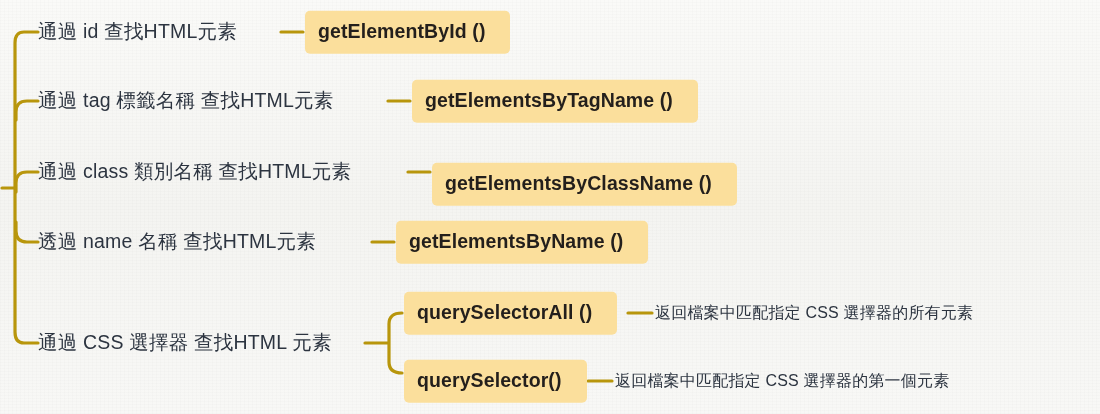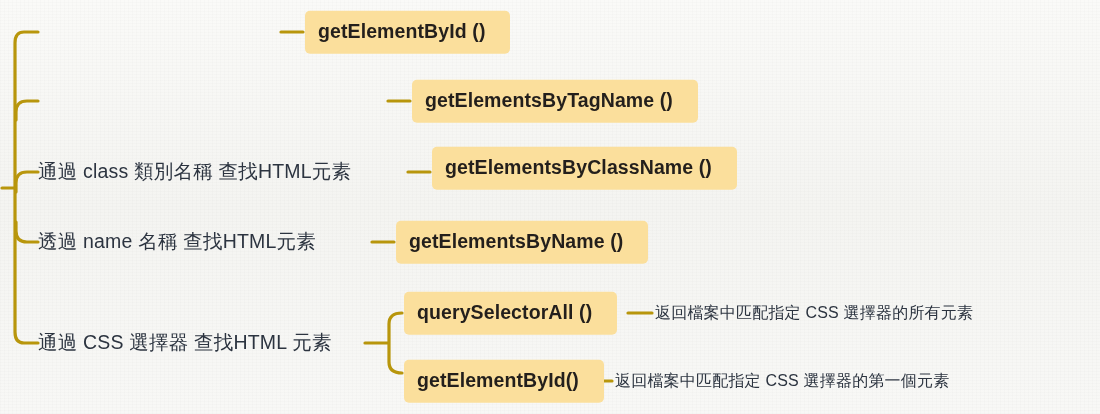--- a/index.html
+++ b/index.html
@@ -96,31 +96,33 @@
       <path d="M 365 343 L 388 343"></path>
 
       <path d="M 402 313 Q 389 313 389 324 L 389 362 Q 389 373 402 373"></path>
 
       <path d="M 628 313 L 652 313"></path>
 
       <path d="M 588 381 L 612 381"></path>
     </g>
   </svg>
 
+  <div class="row-label" style="left:38px; top:32px;">通過 id 查找HTML元素</div>
   <div class="badge" style="left:305px; top:32px;">getElementById ()</div>
 
+  <div class="row-label" style="left:38px; top:101px;">通過 tag 標籤名稱 查找HTML元素</div>
   <div class="badge" style="left:412px; top:101px;">getElementsByTagName ()</div>
 
   <div class="row-label" style="left:38px; top:172px;">通過 class 類別名稱 查找HTML元素</div>
-  <div class="badge" style="left:432px; top:168px;">getElementsByClassName ()</div>
+  <div class="badge" style="left:432px; top:184px;">getElementsByClassName ()</div>
 
   <div class="row-label" style="left:38px; top:242px;">透過 name 名稱 查找HTML元素</div>
   <div class="badge" style="left:396px; top:242px;">getElementsByName ()</div>
 
   <div class="row-label" style="left:38px; top:343px;">通過 CSS 選擇器 查找HTML 元素</div>
 
   <div class="badge" style="left:404px; top:313px;text-align:center;">querySelectorAll ()</div>
   <div class="desc" style="left:655px; top:313px;">返回檔案中匹配指定 CSS 選擇器的所有元素</div>
 
-  <div class="badge" style="left:404px; top:381px;">getElementById()</div>
+  <div class="badge" style="left:404px; top:381px;">querySelector()</div>
   <div class="desc" style="left:615px; top:381px;">返回檔案中匹配指定 CSS 選擇器的第一個元素</div>
 
 </div>
 
 </body></html>

